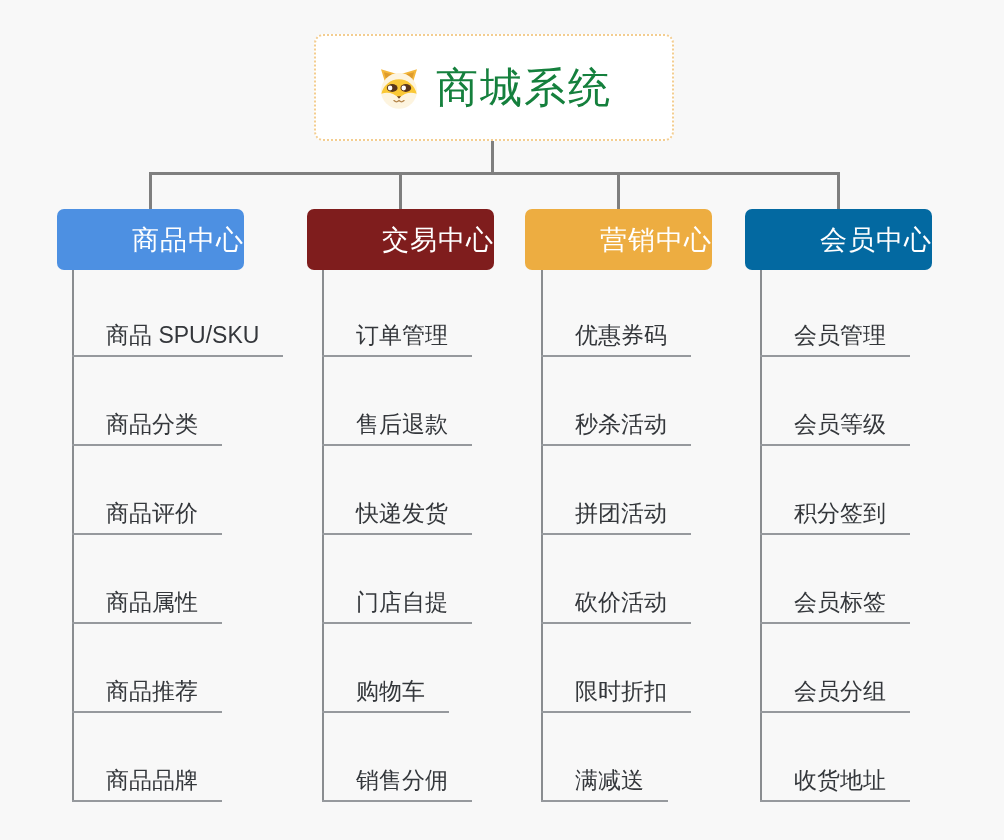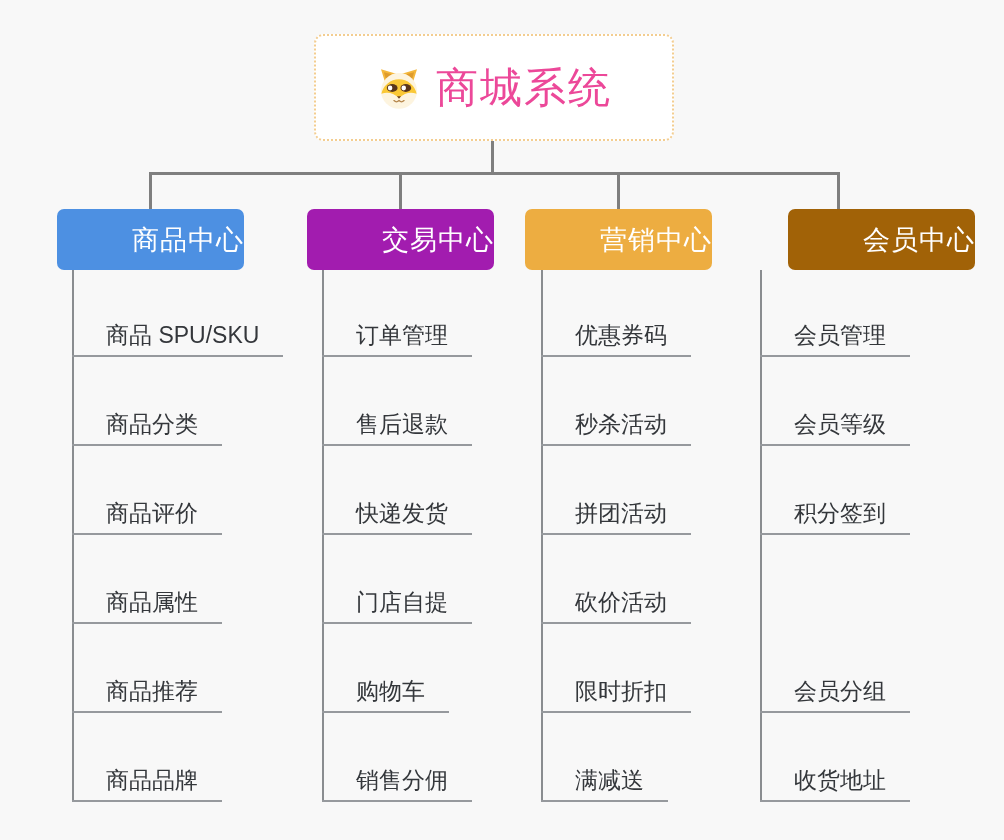--- a/index.html
+++ b/index.html
@@ -78,33 +78,33 @@
         <circle cx="32" cy="34" r="25" fill="#FDF4DF"></circle>
         <path d="M7.5 38 A25 25 0 0 1 56.5 38 Q44 33 32 44 Q20 33 7.5 38 Z" fill="#FAC836"></path>
         <ellipse cx="22.5" cy="30" rx="7.5" ry="5.5" fill="#59361B"></ellipse>
         <ellipse cx="19.6" cy="30" rx="3.2" ry="3.4" fill="#FFFFFF"></ellipse>
         <ellipse cx="41.5" cy="30" rx="7.5" ry="5.5" fill="#59361B"></ellipse>
         <ellipse cx="38.6" cy="30" rx="3.2" ry="3.4" fill="#FFFFFF"></ellipse>
         <path d="M29.2 41.5 h5.6 l-2.8 3.4 Z" fill="#6B4423"></path>
         <path d="M25 47.5 q3.5 3.5 7 0 q3.5 3.5 7 0" stroke="#B5854A" stroke-width="1.8" fill="none" stroke-linecap="round"></path>
       </svg>
     </span>
-    <span class="root-title" style="color: #ec4899; font-family: Liberation Serif, serif;">商城系统</span>
+    <span class="root-title" style="color: #15803d; font-family: Liberation Serif, serif;">商城系统</span>
   </div>
 
   <div class="bnode b0" style="background-color: rgb(77, 144, 226);">
     <span>商品中心</span>
   </div>
-  <div class="bnode b1" style="background-color: #a21caf;">
+  <div class="bnode b1" style="background-color: #7f1d1d;">
     <span>交易中心</span>
   </div>
   <div class="bnode b2" style="background-color: rgb(237, 173, 65);">
     <span>营销中心</span>
   </div>
-  <div class="bnode b3" style="background-color: #a16207; margin-left: 43px;">
+  <div class="bnode b3" style="background-color: #0369a1;">
     <span>会员中心</span>
   </div>
 
   <div class="leaf c0 r0">商品 SPU/SKU</div>
   <div class="leaf c0 r1">商品分类</div>
   <div class="leaf c0 r2">商品评价</div>
   <div class="leaf c0 r3">商品属性</div>
   <div class="leaf c0 r4">商品推荐</div>
   <div class="leaf c0 r5">商品品牌</div>
 
@@ -118,16 +118,17 @@
   <div class="leaf c2 r0">优惠券码</div>
   <div class="leaf c2 r1">秒杀活动</div>
   <div class="leaf c2 r2">拼团活动</div>
   <div class="leaf c2 r3">砍价活动</div>
   <div class="leaf c2 r4">限时折扣</div>
   <div class="leaf c2 r5">满减送</div>
 
   <div class="leaf c3 r0">会员管理</div>
   <div class="leaf c3 r1">会员等级</div>
   <div class="leaf c3 r2">积分签到</div>
+  <div class="leaf c3 r3">会员标签</div>
   <div class="leaf c3 r4">会员分组</div>
   <div class="leaf c3 r5">收货地址</div>
 
 </div>
 
 </body></html>

